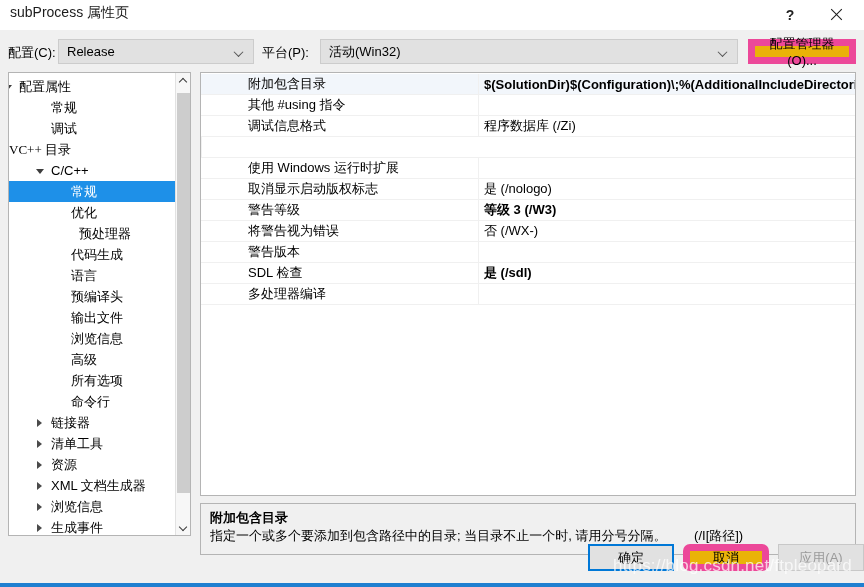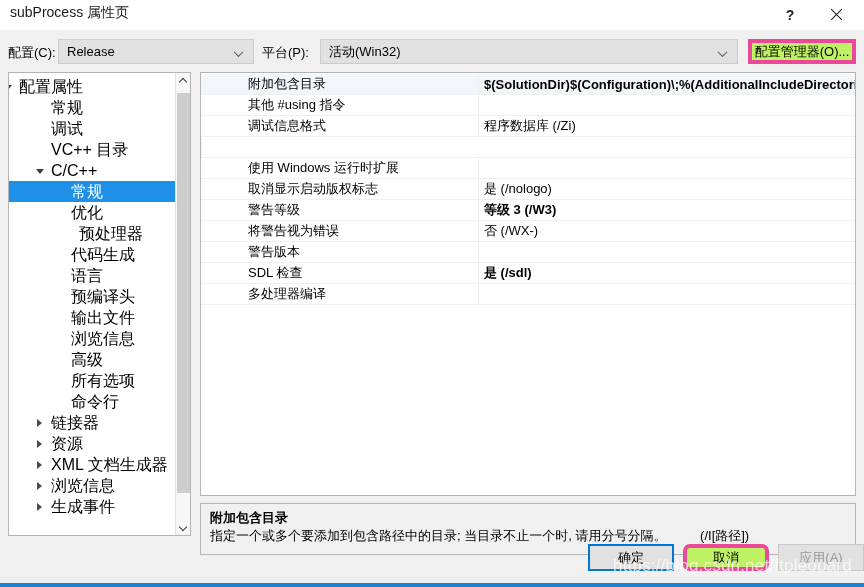--- a/index.html
+++ b/index.html
@@ -113,22 +113,22 @@
     border-bottom: 1px solid #555;
     transform: rotate(45deg) translate(-1px,-1px);
   }
 
   #config-combo { left: 58px; width: 196px; }
   #platform-label { left: 262px; }
   #platform-combo { left: 320px; width: 418px; }
 
   .push-button {
     position: absolute;
-    background: #bef264;
-    border: 4px solid #ec4899;
+    background: #eab308;
+    border: 7px solid #ec4899;
     box-sizing: border-box;
     font-family: "Liberation Sans", sans-serif;
     font-size: 13px;
     color: #000;
     display: flex;
     align-items: center;
     justify-content: center;
     cursor: default;
     padding: 0;
   }
@@ -149,21 +149,21 @@
   }
   .tree-list {
     position: absolute;
     left: 0; top: 3px;
     width: 167px;
   }
   .tree-item {
     position: relative;
     height: 21px;
     line-height: 21px;
-    font-size: 16px;
+    font-size: 13px;
     color: #000;
     white-space: nowrap;
     cursor: default;
   }
   .tree-item.selected {
     background: #1e90e8;
     color: #ffffff;
     width: 167px;
   }
   .tree-label { position: relative; }
@@ -295,21 +295,21 @@
     white-space: nowrap;
   }
   .desc-text {
     font-size: 13px;
     color: #000;
     line-height: 19px;
     white-space: nowrap;
   }
   .desc-switch {
     display: inline-block;
-    margin-left: 30px;
+    margin-left: 24px;
   }
 
   
   #ok-btn {
     left: 588px; top: 514px;
     width: 86px; height: 27px;
     border: 2px solid #0078d7;
     background: #e1e1e1;
   }
   #cancel-btn {
@@ -373,34 +373,35 @@
     </div>
 
     <button class="push-button" id="config-manager-btn">配置管理器(O)...</button>
   </div>
 
   <div class="tree-pane">
     <div class="tree-list" id="tree-list">
         <div class="tree-item"><span class="tree-arrow expanded" style="left: -4px;"></span><span class="tree-label" style="margin-left: 10px;">配置属性</span></div>
         <div class="tree-item"><span class="tree-label" style="margin-left: 42px;">常规</span></div>
         <div class="tree-item"><span class="tree-label" style="margin-left: 42px;">调试</span></div>
-        <div class="tree-item"><span class="tree-label" style="margin-left: 42px;">VC++ 目录</span></div>
+        <div class="tree-item"><span class="tree-label" style=" font-family: Liberation Serif, serif;">VC++ 目录</span></div>
         <div class="tree-item"><span class="tree-arrow expanded" style="left: 28px;"></span><span class="tree-label" style="margin-left: 42px;">C/C++</span></div>
         <div class="tree-item selected"><span class="tree-label" style="margin-left: 62px;">常规</span></div>
         <div class="tree-item"><span class="tree-label" style="margin-left: 62px;">优化</span></div>
         <div class="tree-item"><span class="tree-label" style="margin-left: 70px;">预处理器</span></div>
         <div class="tree-item"><span class="tree-label" style="margin-left: 62px;">代码生成</span></div>
         <div class="tree-item"><span class="tree-label" style="margin-left: 62px;">语言</span></div>
         <div class="tree-item"><span class="tree-label" style="margin-left: 62px;">预编译头</span></div>
         <div class="tree-item"><span class="tree-label" style="margin-left: 62px;">输出文件</span></div>
         <div class="tree-item"><span class="tree-label" style="margin-left: 62px;">浏览信息</span></div>
         <div class="tree-item"><span class="tree-label" style="margin-left: 62px;">高级</span></div>
         <div class="tree-item"><span class="tree-label" style="margin-left: 62px; text-align: center;">所有选项</span></div>
         <div class="tree-item"><span class="tree-label" style="margin-left: 62px;">命令行</span></div>
         <div class="tree-item"><span class="tree-arrow collapsed" style="left: 28px;"></span><span class="tree-label" style="margin-left: 42px;">链接器</span></div>
+        <div class="tree-item"><span class="tree-arrow collapsed" style="left: 28px;"></span><span class="tree-label" style="margin-left: 42px;">清单工具</span></div>
         <div class="tree-item"><span class="tree-arrow collapsed" style="left: 28px;"></span><span class="tree-label" style="margin-left: 42px;">资源</span></div>
         <div class="tree-item"><span class="tree-arrow collapsed" style="left: 28px;"></span><span class="tree-label" style="margin-left: 42px;">XML 文档生成器</span></div>
         <div class="tree-item"><span class="tree-arrow collapsed" style="left: 28px;"></span><span class="tree-label" style="margin-left: 42px;">浏览信息</span></div>
         <div class="tree-item"><span class="tree-arrow collapsed" style="left: 28px;"></span><span class="tree-label" style="margin-left: 42px;">生成事件</span></div>
       </div>
     <div class="tree-scrollbar">
       <div class="sb-arrow up">
         <span class="sb-chev"></span>
       </div>
       <div class="sb-thumb"></div>

